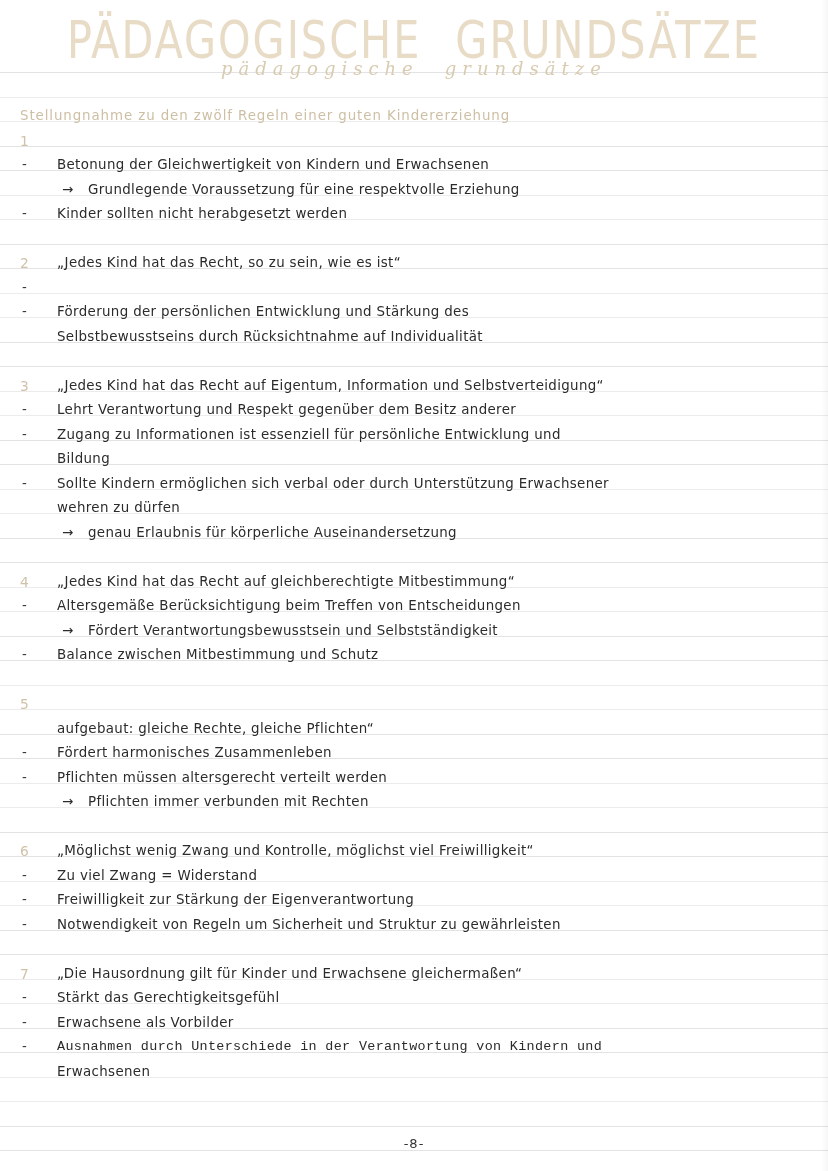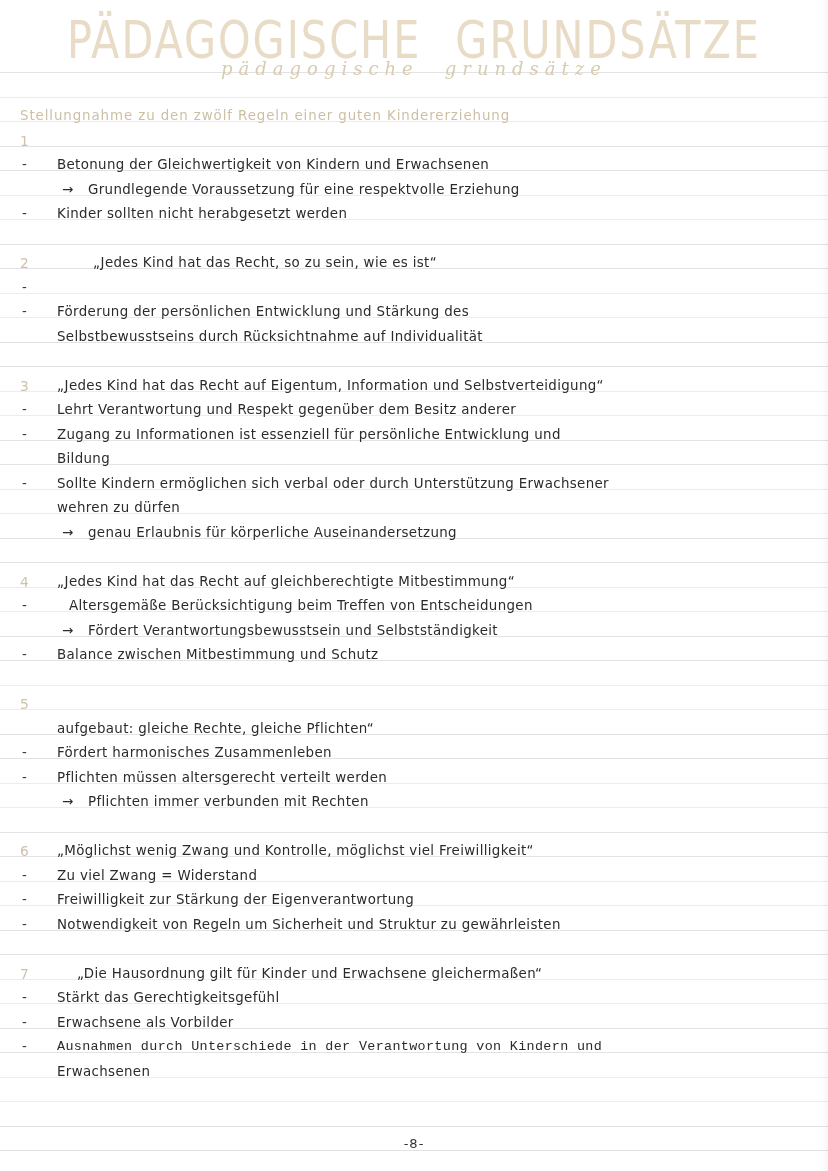--- a/index.html
+++ b/index.html
@@ -231,41 +231,41 @@
   <div class="content" id="content">
       <div class="subtitle" style="top: 104px;">Stellungnahme zu den zwölf Regeln einer guten Kindererziehung</div>
       <div class="marker num" style="top: 128.5px;">1</div>
       <div class="marker dash" style="top: 153px;">-</div>
       <div class="line txt-l1" style="top: 153px;">Betonung der Gleichwertigkeit von Kindern und Erwachsenen</div>
       <div class="marker arrow" style="top: 177.5px;">→</div>
       <div class="line txt-l3" style="top: 177.5px;">Grundlegende Voraussetzung für eine respektvolle Erziehung</div>
       <div class="marker dash" style="top: 202px;">-</div>
       <div class="line txt-l1" style="top: 202px;">Kinder sollten nicht herabgesetzt werden</div>
       <div class="marker num" style="top: 251px;">2</div>
-      <div class="line txt-l1" style="top: 251px; margin-left: 36px;">„Jedes Kind hat das Recht, so zu sein, wie es ist“</div>
+      <div class="line txt-l1" style="top: 251px;">„Jedes Kind hat das Recht, so zu sein, wie es ist“</div>
       <div class="marker dash" style="top: 275.5px;">-</div>
       <div class="marker dash" style="top: 300px;">-</div>
       <div class="line txt-l1" style="top: 300px;">Förderung der persönlichen Entwicklung und Stärkung des</div>
       <div class="line txt-l2" style="top: 324.5px;">Selbstbewusstseins durch Rücksichtnahme auf Individualität</div>
       <div class="marker num" style="top: 373.5px;">3</div>
       <div class="line txt-l1" style="top: 373.5px;">„Jedes Kind hat das Recht auf Eigentum, Information und Selbstverteidigung“</div>
       <div class="marker dash" style="top: 398px;">-</div>
       <div class="line txt-l1" style="top: 398px;">Lehrt Verantwortung und Respekt gegenüber dem Besitz anderer</div>
       <div class="marker dash" style="top: 422.5px;">-</div>
       <div class="line txt-l1" style="top: 422.5px;">Zugang zu Informationen ist essenziell für persönliche Entwicklung und</div>
       <div class="line txt-l2" style="top: 447px;">Bildung</div>
       <div class="marker dash" style="top: 471.5px;">-</div>
       <div class="line txt-l1" style="top: 471.5px;">Sollte Kindern ermöglichen sich verbal oder durch Unterstützung Erwachsener</div>
       <div class="line txt-l2" style="top: 496px;">wehren zu dürfen</div>
       <div class="marker arrow" style="top: 520.5px;">→</div>
       <div class="line txt-l3" style="top: 520.5px;">genau Erlaubnis für körperliche Auseinandersetzung</div>
       <div class="marker num" style="top: 569.5px;">4</div>
       <div class="line txt-l1" style="top: 569.5px;">„Jedes Kind hat das Recht auf gleichberechtigte Mitbestimmung“</div>
       <div class="marker dash" style="top: 594px;">-</div>
-      <div class="line txt-l1" style="top: 594px; margin-left: 12px;">Altersgemäße Berücksichtigung beim Treffen von Entscheidungen</div>
+      <div class="line txt-l1" style="top: 594px;">Altersgemäße Berücksichtigung beim Treffen von Entscheidungen</div>
       <div class="marker arrow" style="top: 618.5px;">→</div>
       <div class="line txt-l3" style="top: 618.5px;">Fördert Verantwortungsbewusstsein und Selbstständigkeit</div>
       <div class="marker dash" style="top: 643px;">-</div>
       <div class="line txt-l1" style="top: 643px;">Balance zwischen Mitbestimmung und Schutz</div>
       <div class="marker num" style="top: 692px;">5</div>
       <div class="line txt-l2" style="top: 716.5px;">aufgebaut: gleiche Rechte, gleiche Pflichten“</div>
       <div class="marker dash" style="top: 741px;">-</div>
       <div class="line txt-l1" style="top: 741px;">Fördert harmonisches Zusammenleben</div>
       <div class="marker dash" style="top: 765.5px;">-</div>
       <div class="line txt-l1" style="top: 765.5px;">Pflichten müssen altersgerecht verteilt werden</div>
@@ -273,21 +273,21 @@
       <div class="line txt-l3" style="top: 790px;">Pflichten immer verbunden mit Rechten</div>
       <div class="marker num" style="top: 839px;">6</div>
       <div class="line txt-l1" style="top: 839px;">„Möglichst wenig Zwang und Kontrolle, möglichst viel Freiwilligkeit“</div>
       <div class="marker dash" style="top: 863.5px;">-</div>
       <div class="line txt-l1" style="top: 863.5px; text-align: right;">Zu viel Zwang = Widerstand</div>
       <div class="marker dash" style="top: 888px;">-</div>
       <div class="line txt-l1" style="top: 888px;">Freiwilligkeit zur Stärkung der Eigenverantwortung</div>
       <div class="marker dash" style="top: 912.5px;">-</div>
       <div class="line txt-l1" style="top: 912.5px;">Notwendigkeit von Regeln um Sicherheit und Struktur zu gewährleisten</div>
       <div class="marker num" style="top: 961.5px;">7</div>
-      <div class="line txt-l1" style="top: 961.5px; margin-left: 20px;">„Die Hausordnung gilt für Kinder und Erwachsene gleichermaßen“</div>
+      <div class="line txt-l1" style="top: 961.5px;">„Die Hausordnung gilt für Kinder und Erwachsene gleichermaßen“</div>
       <div class="marker dash" style="top: 986px;">-</div>
       <div class="line txt-l1" style="top: 986px;">Stärkt das Gerechtigkeitsgefühl</div>
       <div class="marker dash" style="top: 1010.5px;">-</div>
       <div class="line txt-l1" style="top: 1010.5px;">Erwachsene als Vorbilder</div>
       <div class="marker dash" style="top: 1035px;">-</div>
       <div class="line txt-l1" style="top: 1035px; font-family: Liberation Mono, monospace;">Ausnahmen durch Unterschiede in der Verantwortung von Kindern und</div>
       <div class="line txt-l2" style="top: 1059.5px;">Erwachsenen</div>
     </div>
 
   <div class="pagenum" id="pagenum" style="top: 1136px;">-8-</div>

